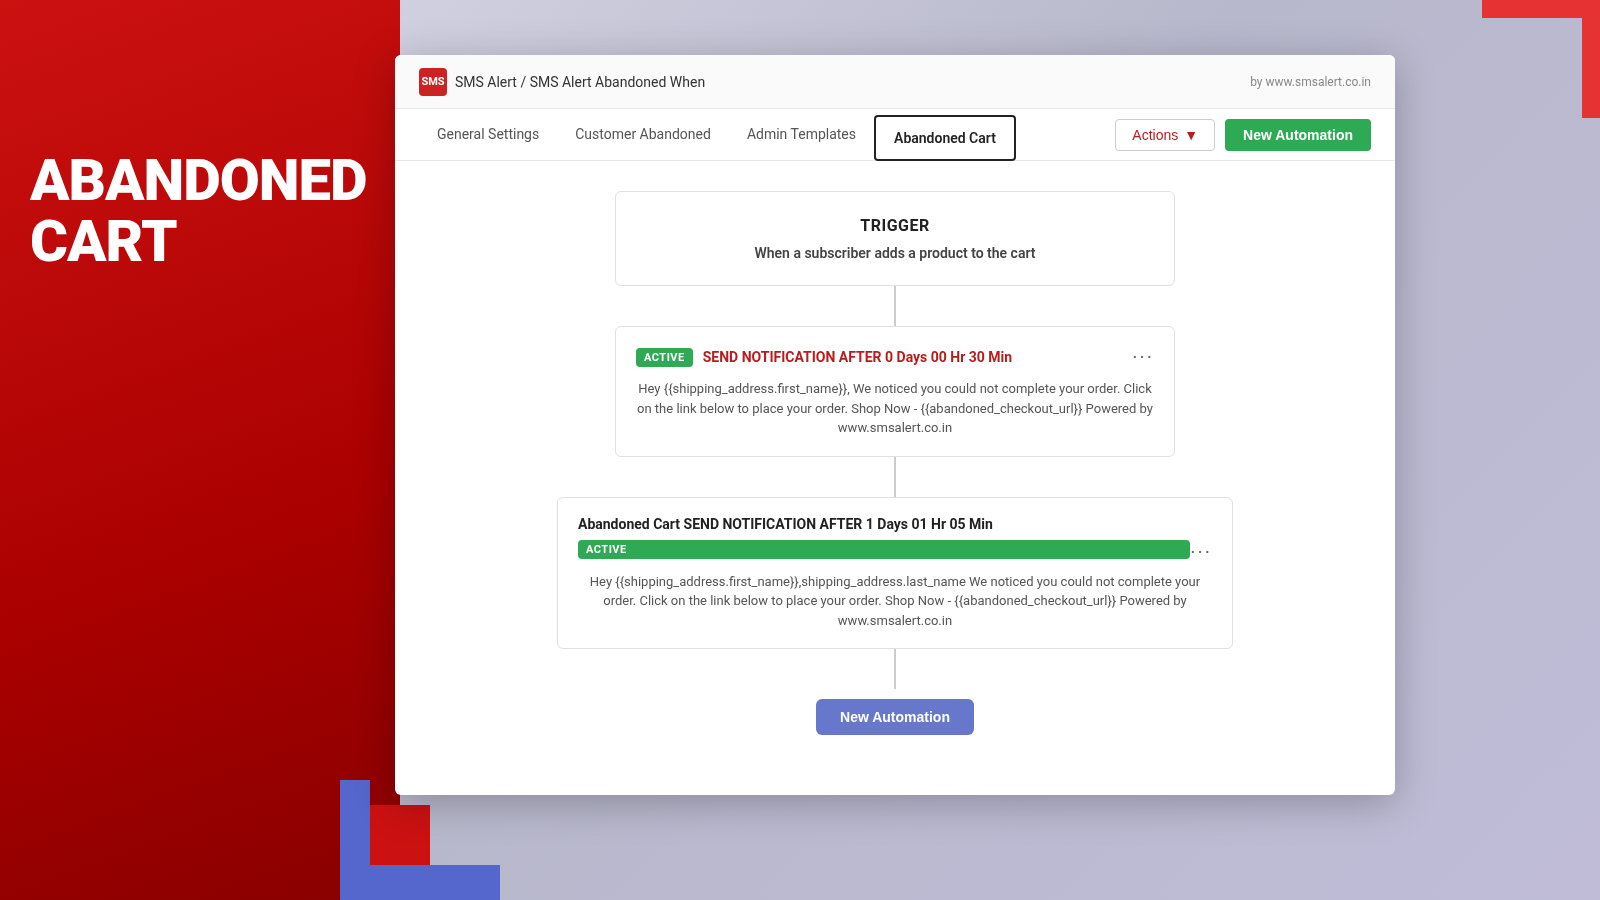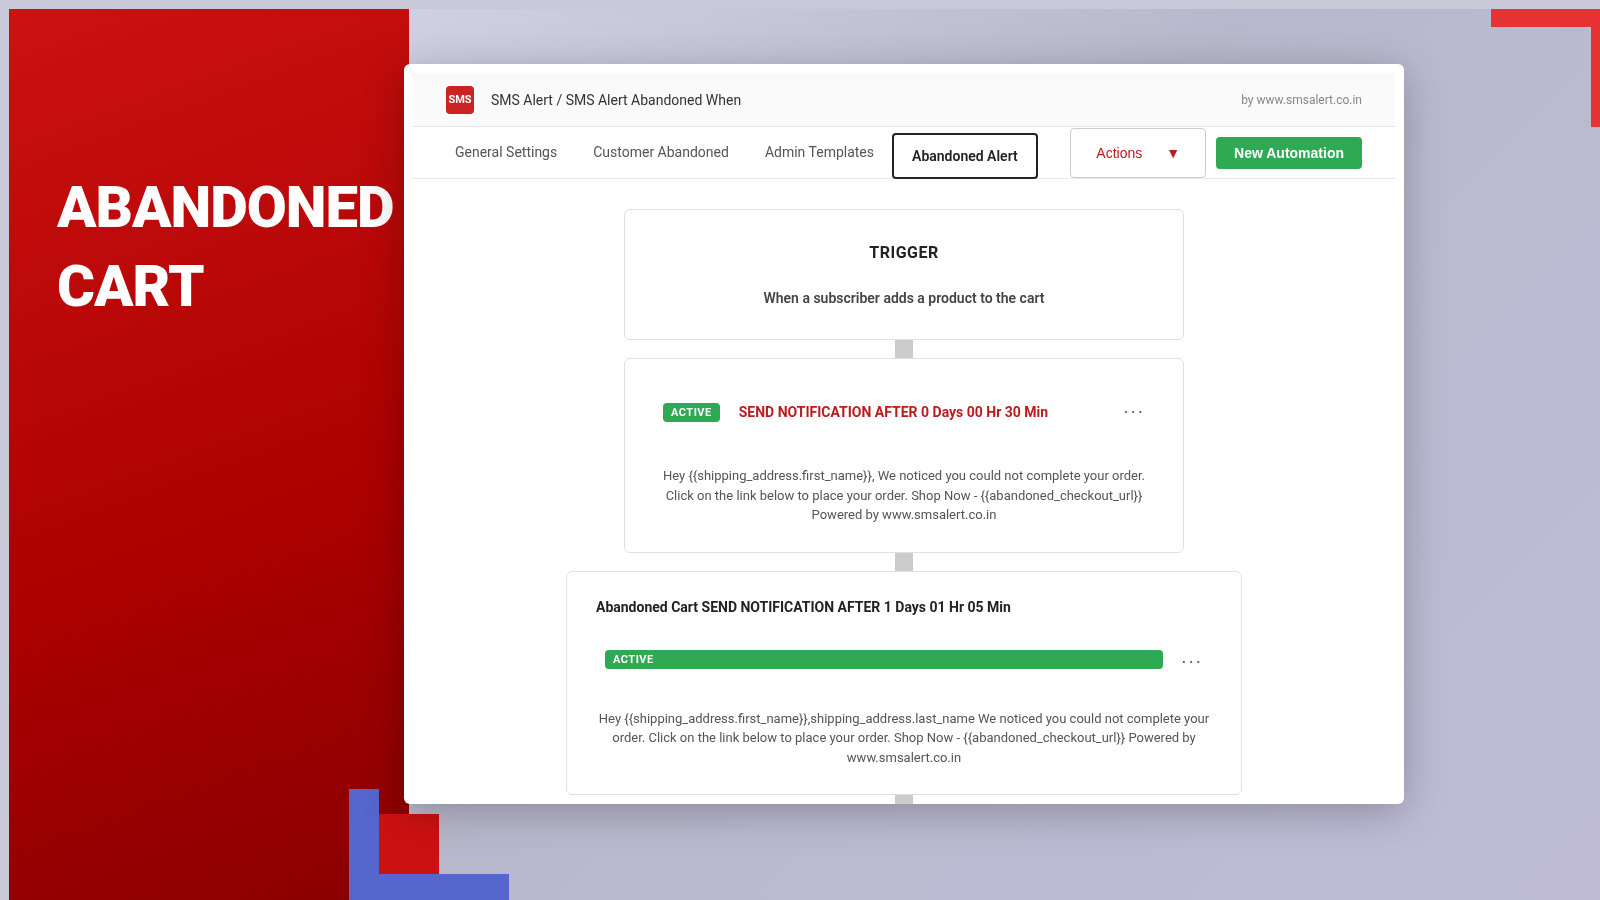--- a/index.html
+++ b/index.html
@@ -1,15 +1,15 @@
 <!DOCTYPE html>
 <html><head>
   <meta charset="utf-8">
   <style>
-    * { box-sizing: border-box; margin: 0; padding: 9px; }
+    * { box-sizing: border-box; margin: 0; padding: 0; }
     body {
       width: 1600px;
       height: 900px;
       overflow: hidden;
       font-family: -apple-system, BlinkMacSystemFont, 'Segoe UI', Roboto, sans-serif;
       position: relative;
       background: #c8c8d8;
     }
 
     
@@ -367,21 +367,21 @@
       </div>
       <span class="breadcrumb-text">SMS Alert / SMS Alert Abandoned When</span>
     </div>
     <div class="top-bar-right">by www.smsalert.co.in</div>
   </div>
 
   <div class="nav-tabs">
     <div class="nav-tab">General Settings</div>
     <div class="nav-tab">Customer Abandoned</div>
     <div class="nav-tab">Admin Templates</div>
-    <div class="nav-tab active">Abandoned Alert</div>
+    <div class="nav-tab active">Abandoned Cart</div>
     <div class="nav-tab-spacer"></div>
     <div class="nav-actions">
       <button class="btn-actions">
         <span>Actions</span>
         <span>▼</span>
       </button>
       <button class="btn-new-automation">New Automation</button>
     </div>
   </div>
 

